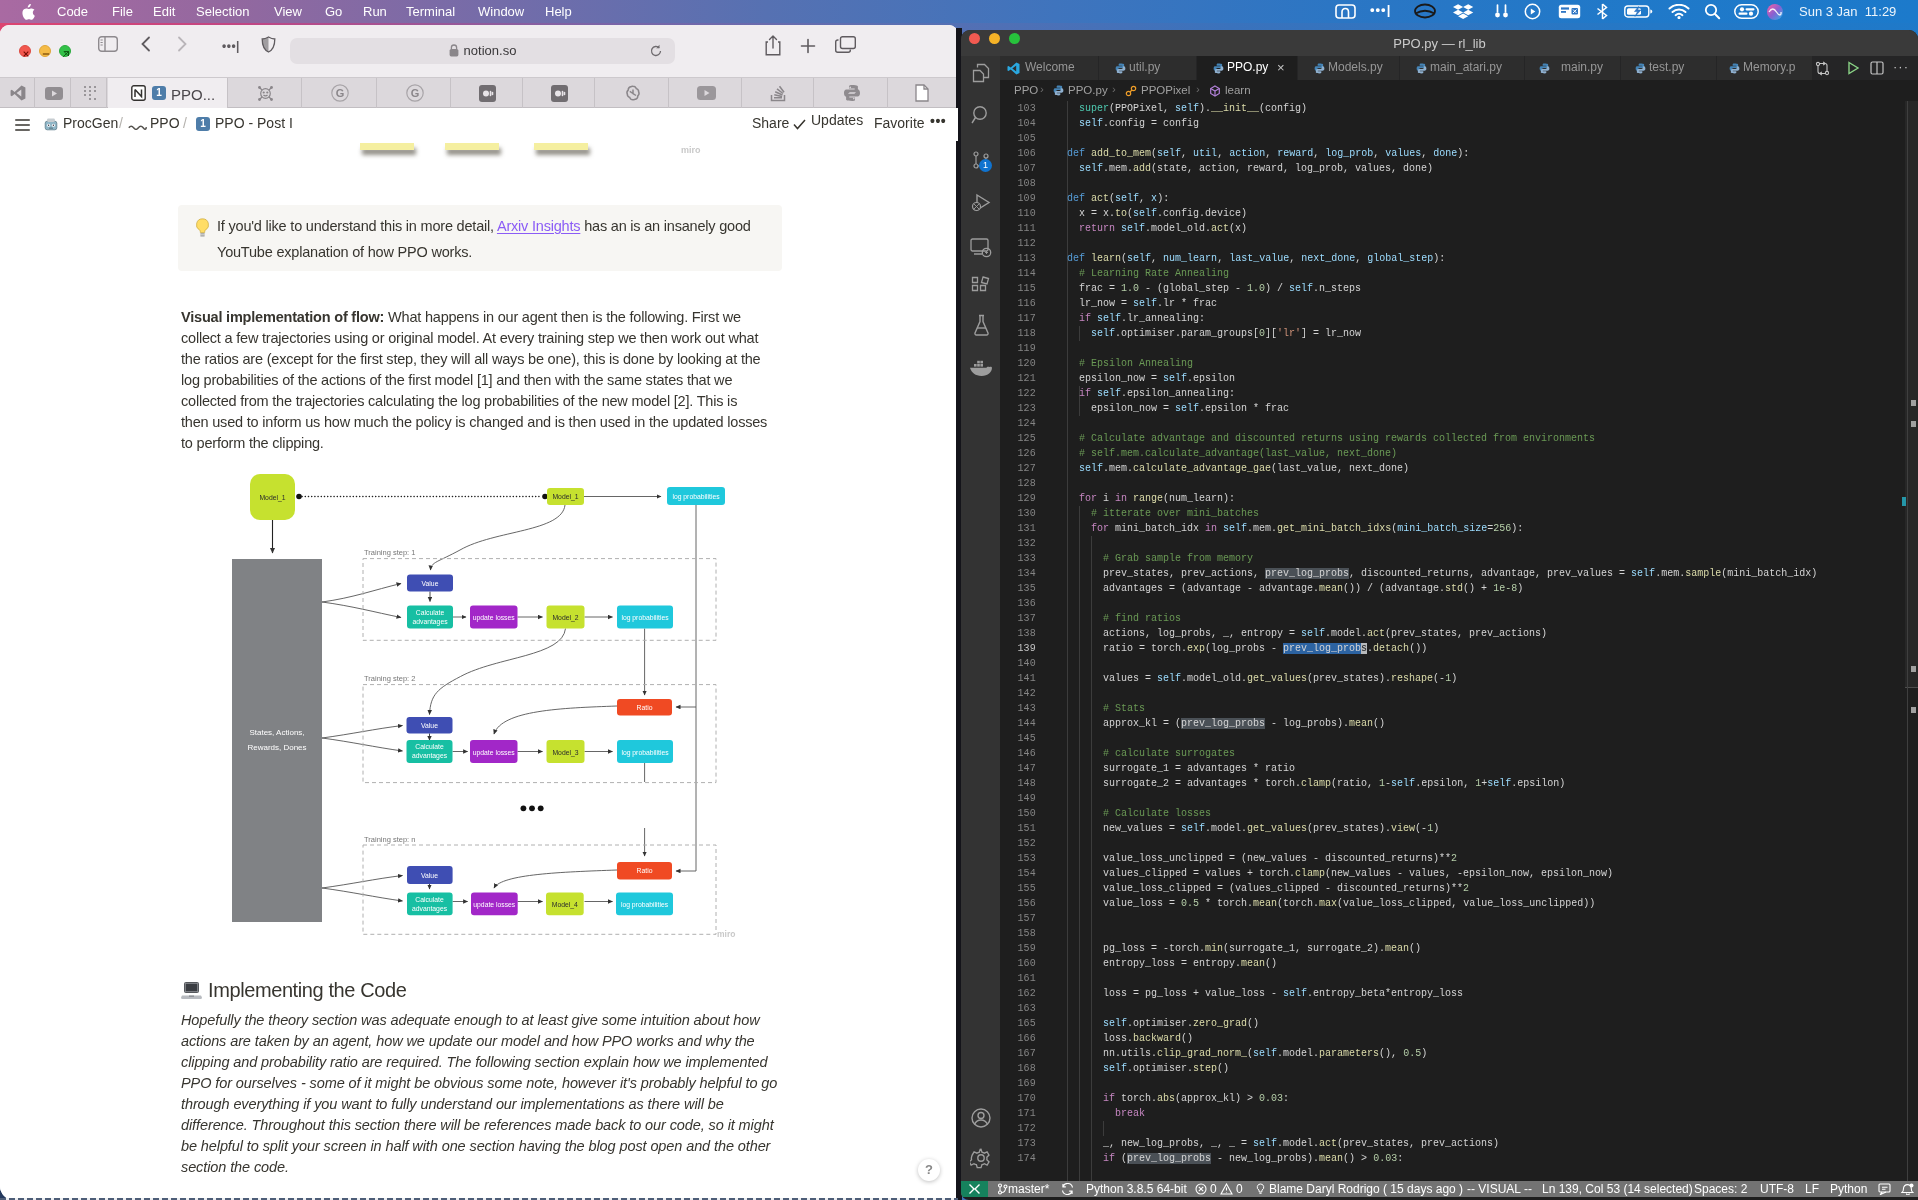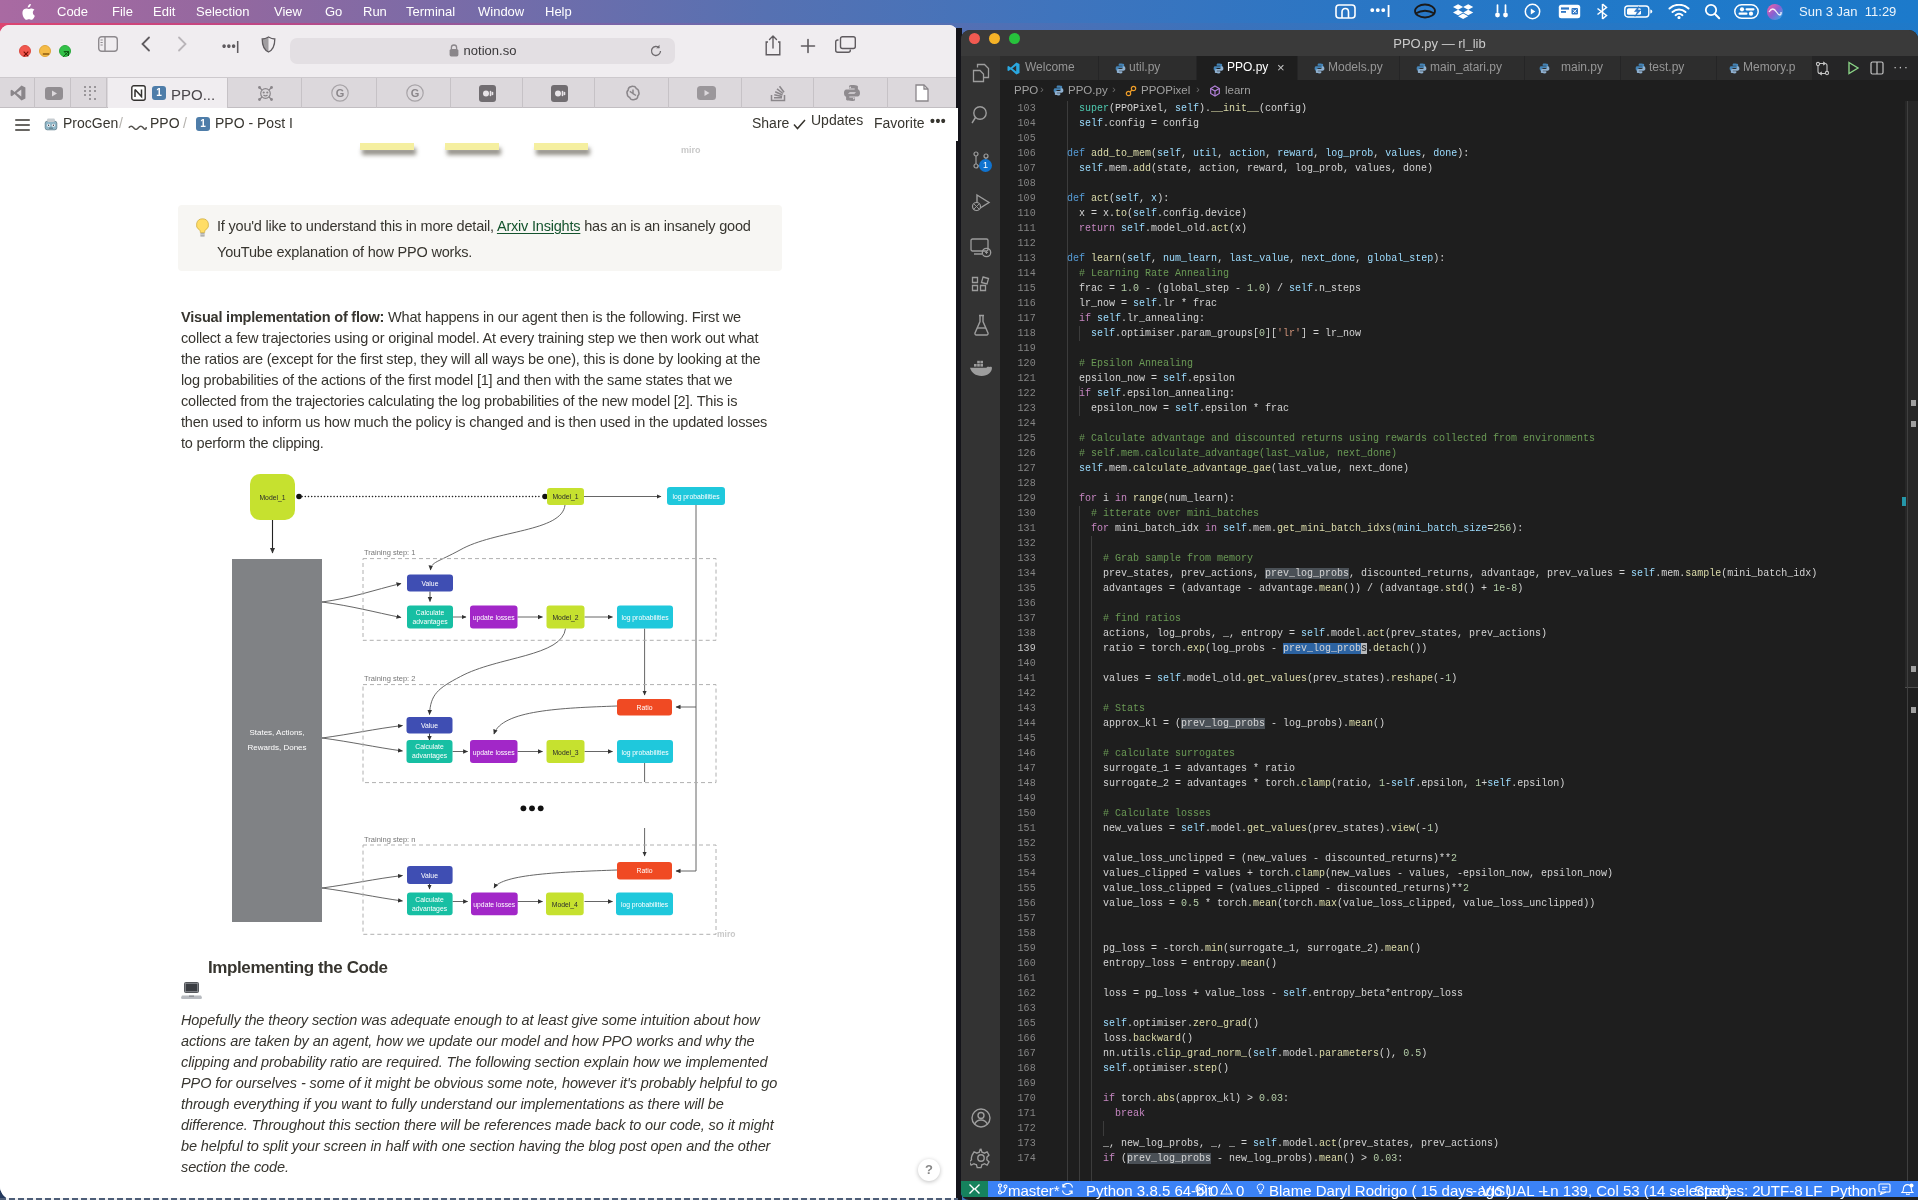--- a/index.html
+++ b/index.html
@@ -33,21 +33,21 @@
 #vbread{position:absolute;left:39px;top:50px;width:918px;height:21px;background:#1e1e1e;color:#a0a0a0;font-size:11.5px}
 #veditor{position:absolute;left:39px;top:71px;width:918px;height:1080px;background:#1e1e1e;font-family:"Liberation Mono",monospace;font-size:10px;line-height:15px}
 .L{position:relative;height:15px;white-space:pre;color:#d4d4d4}
 .g{display:inline-block;width:36px;text-align:right;color:#858585;margin-right:19px;letter-spacing:0.2px}
 .gc{color:#c6c6c6}
 .b{color:#569cd6}.p{color:#c586c0}.f{color:#dcdcaa}.v{color:#9cdcfe}.n{color:#b5cea8}
 .s{color:#ce9178}.m{color:#6a9955}.t{color:#4ec9b0}
 .hl{background:#4a5056}
 .sel{background:#2c63a2}
 .cur{background:#b9bbbd;color:#1e1e1e}
-#vstatus{position:absolute;left:0;top:1151px;width:957px;height:16px;background:#3b82f6;color:#fff;font-size:15px}
+#vstatus{position:absolute;left:0;top:1151px;width:957px;height:16px;background:#737373;color:#fff;font-size:12px}
 #vstatus .si{position:absolute;top:1px;white-space:nowrap}
 
 #dock{position:absolute;left:0;top:1198px;width:958px;height:2px;
 background:repeating-linear-gradient(90deg,#4d5d77 0px,#4d5d77 6px,#eceef1 6px,#eceef1 9px)}
 #navycorner{position:absolute;left:0;top:1180px;width:20px;height:20px;background:#24395e;z-index:-1}
 </style>
 </head>
 <body>
 <div id="navycorner"></div>
 <div id="menubar">
@@ -348,21 +348,21 @@
     <div class="abs" style="left:445px;top:27px;width:54px;height:7px;background:#f5efa0;box-shadow:2px 5px 4px rgba(60,55,40,0.55)"></div>
     <div class="abs" style="left:534px;top:27px;width:54px;height:7px;background:#f5efa0;box-shadow:2px 5px 4px rgba(60,55,40,0.55)"></div>
     <span class="abs" style="left:681px;top:29px;color:#c9c9c9;font-size:9px;font-weight:bold">miro</span>
 
     <div class="abs" style="left:178px;top:89px;width:604px;height:66px;background:#f7f6f3;border-radius:4px">
       <svg class="abs" style="left:17px;top:13px" width="15" height="20" viewBox="0 0 15 20">
           <path d="M7.5 0.8a6 6 0 013.2 11.1c-.7.5-1 1-1 1.8v.8H5.3v-.8c0-.8-.3-1.3-1-1.8A6 6 0 017.5 0.8z" fill="#ffdd66" stroke="#c9a73d" stroke-width="0.7"></path>
           <rect x="5.2" y="15.3" width="4.6" height="1.2" rx="0.6" fill="#9a9a9a"></rect>
           <rect x="5.2" y="17.2" width="4.6" height="1.2" rx="0.6" fill="#9a9a9a"></rect>
         </svg>
-      <div class="abs" style="left:39px;top:8px;font-size:14.5px;line-height:26px;color:#37352f;white-space:nowrap;letter-spacing:-0.2px">If you'd like to understand this in more detail, <span style="color:#14532d;text-decoration:underline;text-underline-offset:2px">Arxiv Insights</span> has an is an insanely good<br>YouTube explanation of how PPO works.</div>
+      <div class="abs" style="left:39px;top:8px;font-size:14.5px;line-height:26px;color:#37352f;white-space:nowrap;letter-spacing:-0.2px">If you'd like to understand this in more detail, <span style="color:#8b5cf6;text-decoration:underline;text-underline-offset:2px">Arxiv Insights</span> has an is an insanely good<br>YouTube explanation of how PPO works.</div>
     </div>
 
     <div class="abs" style="left:181px;top:191px;font-size:14.5px;line-height:21px;color:#37352f;white-space:nowrap;letter-spacing:-0.2px"><b>Visual implementation of flow:</b> What happens in our agent then is the following. First we<br>collect a few trajectories using or original model. At every training step we then work out what<br>the ratios are (except for the first step, they will all ways be one), this is done by looking at the<br>log probabilities of the actions of the first model [1] and then with the same states that we<br>collected from the trajectories calculating the log probabilities of the new model [2]. This is<br>then used to inform us how much the policy is changed and is then used in the updated losses<br>to perform the clipping.</div>
 
     <svg class="abs" style="left:230px;top:354px" width="510" height="470" viewBox="0 0 510 470">
       <defs>
         <marker id="ar" markerWidth="7" markerHeight="6" refX="5" refY="2.5" orient="auto">
             <path d="M0 0L5.5 2.5L0 5z" fill="#333"></path>
           </marker>
       </defs>
@@ -486,21 +486,21 @@
       </g>
       <text x="487" y="467" font-family="Liberation Sans" font-size="8.5" fill="#c9c9c9" font-weight="bold">miro</text>
     </svg>
 
     <svg class="abs" style="left:181px;top:866px" width="21" height="18" viewBox="0 0 21 18">
         <rect x="3.5" y="0.5" width="14" height="10" rx="1" fill="#8c8f94" stroke="#55585c" stroke-width="1"></rect>
         <rect x="4.8" y="1.8" width="11.4" height="7.4" fill="#3a3d42"></rect>
         <path d="M1 13.5h19l1 2a1.5 1.5 0 01-1.5 1.5H1.5A1.5 1.5 0 010 15.5z" fill="#b8bbc0"></path>
         <rect x="8" y="13.5" width="5" height="1.4" fill="#8c8f94"></rect>
       </svg>
-    <span class="abs" style="left:208px;top:842px;font-size:17px;font-weight:bold;color:#37352f;letter-spacing:-0.4px">Implementing the Code</span>
+    <span class="abs" style="left:208px;top:863px;font-size:20px;font-weight:normal;color:#37352f;letter-spacing:-0.4px">Implementing the Code</span>
 
     <div class="abs" style="left:181px;top:894px;font-size:14.5px;line-height:21px;color:#37352f;font-style:italic;white-space:nowrap;letter-spacing:-0.1px">Hopefully the theory section was adequate enough to at least give some intuition about how<br>actions are taken by an agent, how we update our model and how PPO works and why the<br>clipping and probability ratio are required. The following section explain how we implemented<br>PPO for ourselves - some of it might be obvious some note, however it's probably helpful to go<br>through everything if you want to fully understand our implementations as there will be<br>difference. Throughout this section there will be references made back to our code, so it might<br>be helpful to split your screen in half with one section having the blog post open and the other<br>section the code.</div>
 
     <div class="abs" style="left:918px;top:1043px;width:22px;height:22px;border-radius:50%;background:#fff;box-shadow:0 1px 4px rgba(0,0,0,0.25);color:#888;font-size:13px;font-weight:bold;text-align:center;line-height:22px">?</div>
   </div>
 </div>
 <div class="abs" style="left:956px;top:28px;width:6px;height:1172px;background:#14141a"></div>
 <div id="vscode">
   <div id="vtitle">PPO.py — rl_lib</div>
   <div class="abs" style="left:8px;top:3px;width:11px;height:11px;border-radius:50%;background:#f25a51"></div>

